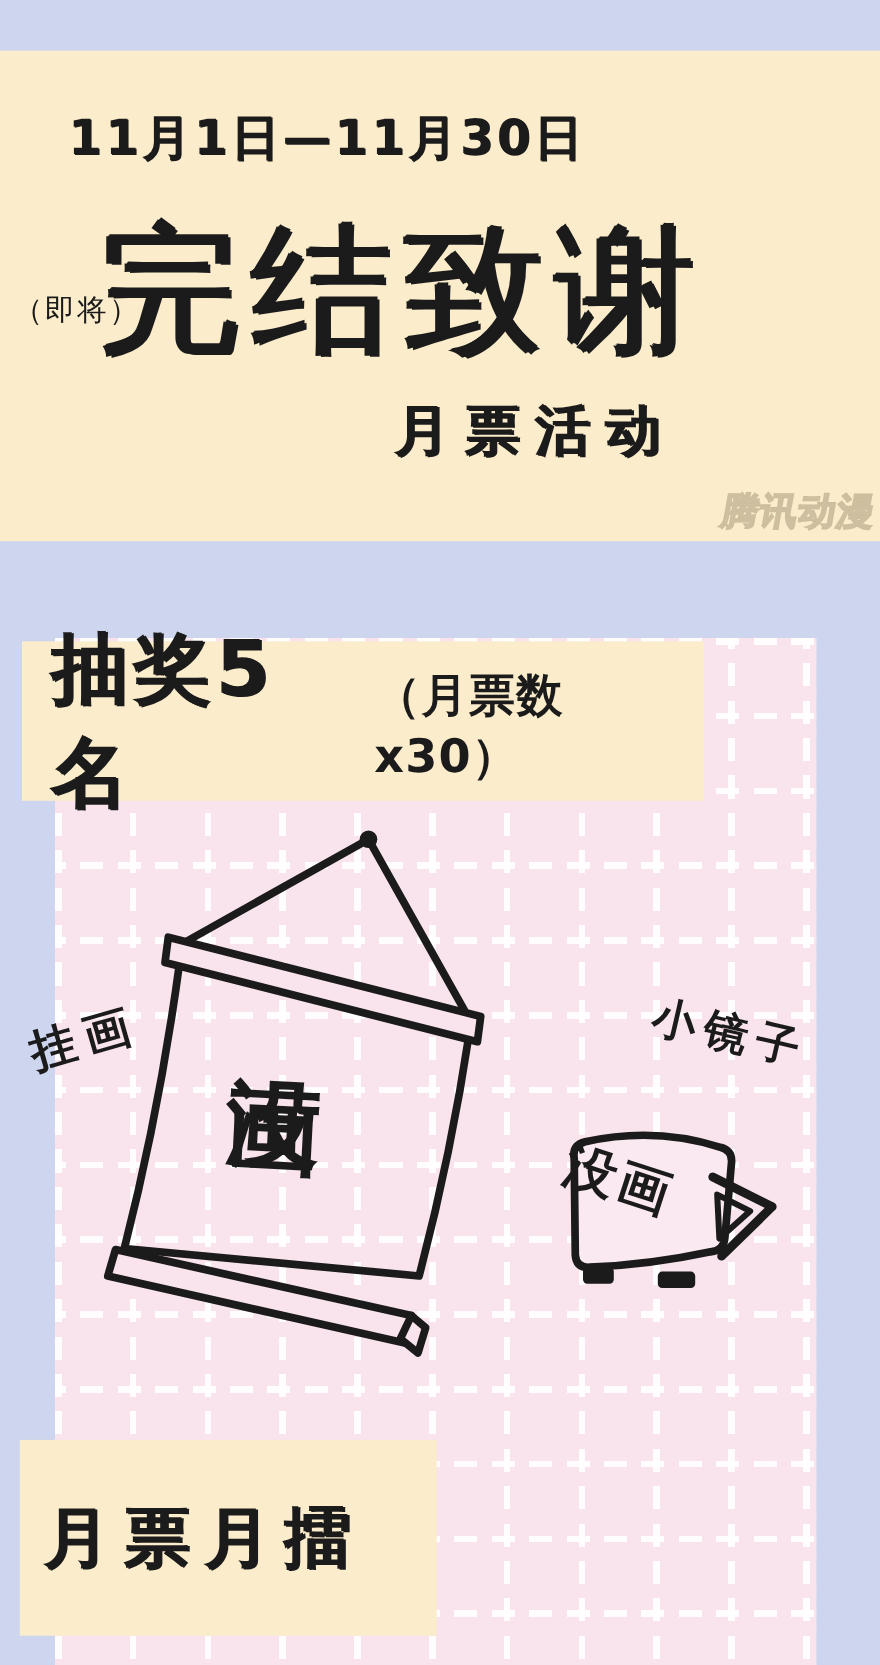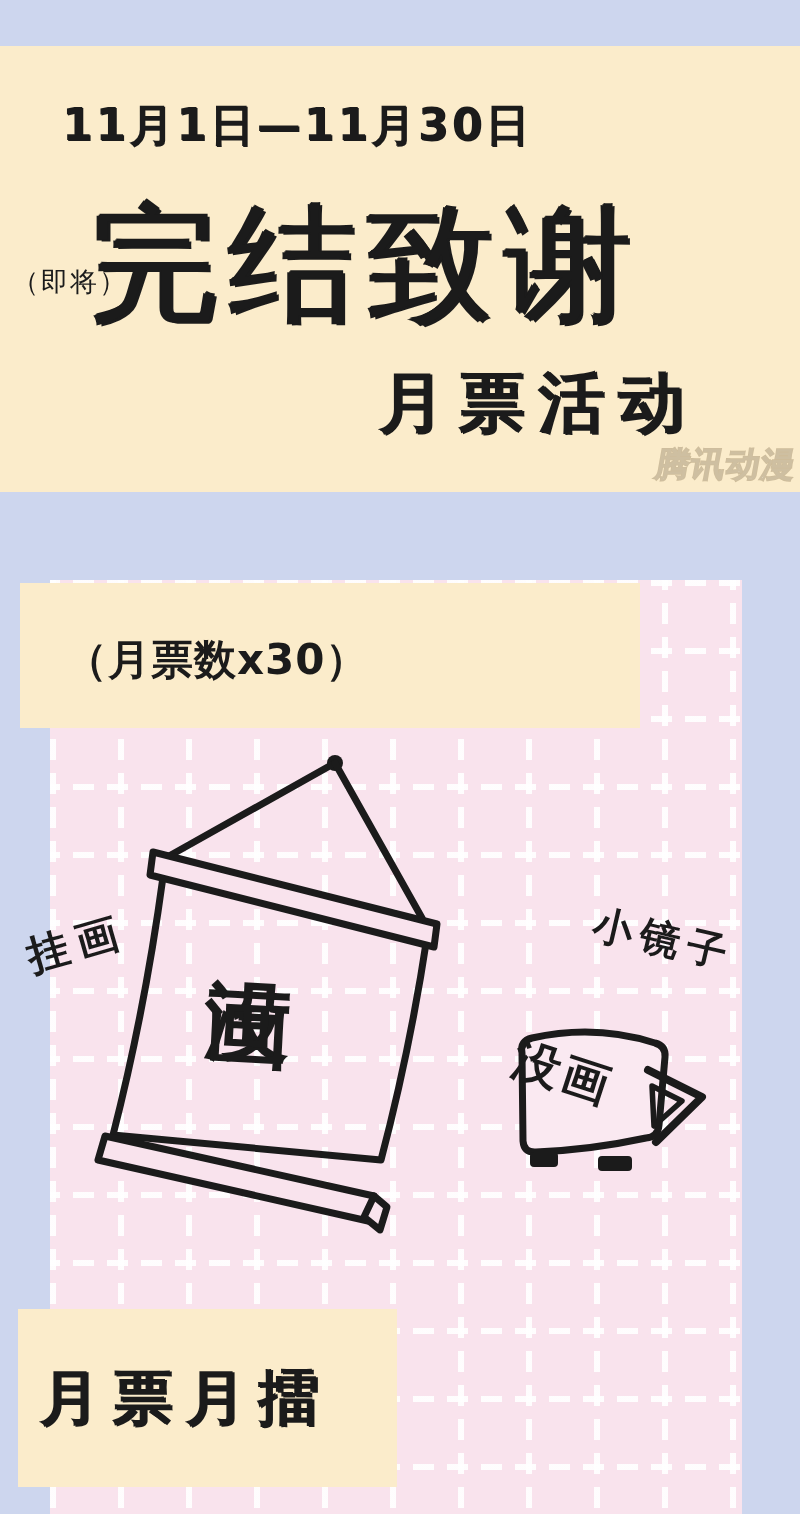--- a/index.html
+++ b/index.html
@@ -7,21 +7,21 @@
           font-family:"DejaVu Sans",sans-serif;color:#1b1b1b;}
 
   
   .header{position:absolute;left:0;top:46px;width:800px;height:446px;background:#fbeccb;}
   .date{position:absolute;left:62px;top:50px;font-size:44px;font-weight:800;letter-spacing:3px;
         text-shadow:1px 1px 0 #1b1b1b;}
   .prefix{position:absolute;left:12px;top:218px;font-size:27px;font-weight:400;letter-spacing:2px;}
   .title{position:absolute;left:90px;top:122px;margin:0;font-size:128px;font-weight:400;
          letter-spacing:10px;line-height:1.5;
          text-shadow:3px 2px 0 #1b1b1b,-2px 1px 0 #1b1b1b,1px -1px 0 #1b1b1b;}
-  .subtitle{position:absolute;left:378px;top:312px;font-size:66px;font-weight:900;letter-spacing:14px;
+  .subtitle{position:absolute;left:358px;top:312px;font-size:50px;font-weight:900;letter-spacing:14px;
          text-shadow:2px 1px 0 #1b1b1b;}
   .watermark{position:absolute;left:656px;top:396px;font-size:34px;font-weight:900;letter-spacing:1px;
          color:rgba(255,255,255,0.85);-webkit-text-stroke:1.5px rgba(198,180,146,0.85);
          transform:skewX(-10deg);}
 
   
   .grid-panel{position:absolute;left:50px;top:580px;width:692px;height:934px;
     background-color:#f9e3ed;
     background-image:
       repeating-linear-gradient(90deg,  transparent 0 10px, #f9e3ed 10px 23px, transparent 23px 34px),
@@ -81,20 +81,21 @@
       <rect x="548" y="576" width="34" height="15" rx="4" fill="#1b1b1b" stroke="none"></rect>
     </g>
   </svg>
 
   <div class="hand label-scroll">挂画</div>
   <div class="hand scroll-note">没画</div>
   <div class="hand label-mirror">小镜子</div>
   <div class="hand mirror-note">没画</div>
 
   <div class="banner banner-lottery">
+    <span class="lottery-main">抽奖5名</span>
     <span class="lottery-note">（月票数x30）</span>
   </div>
 
   <div class="banner banner-footer">
     <span class="footer-text">月票月擂</span>
   </div>
 
 </div>
 
 </body></html>

